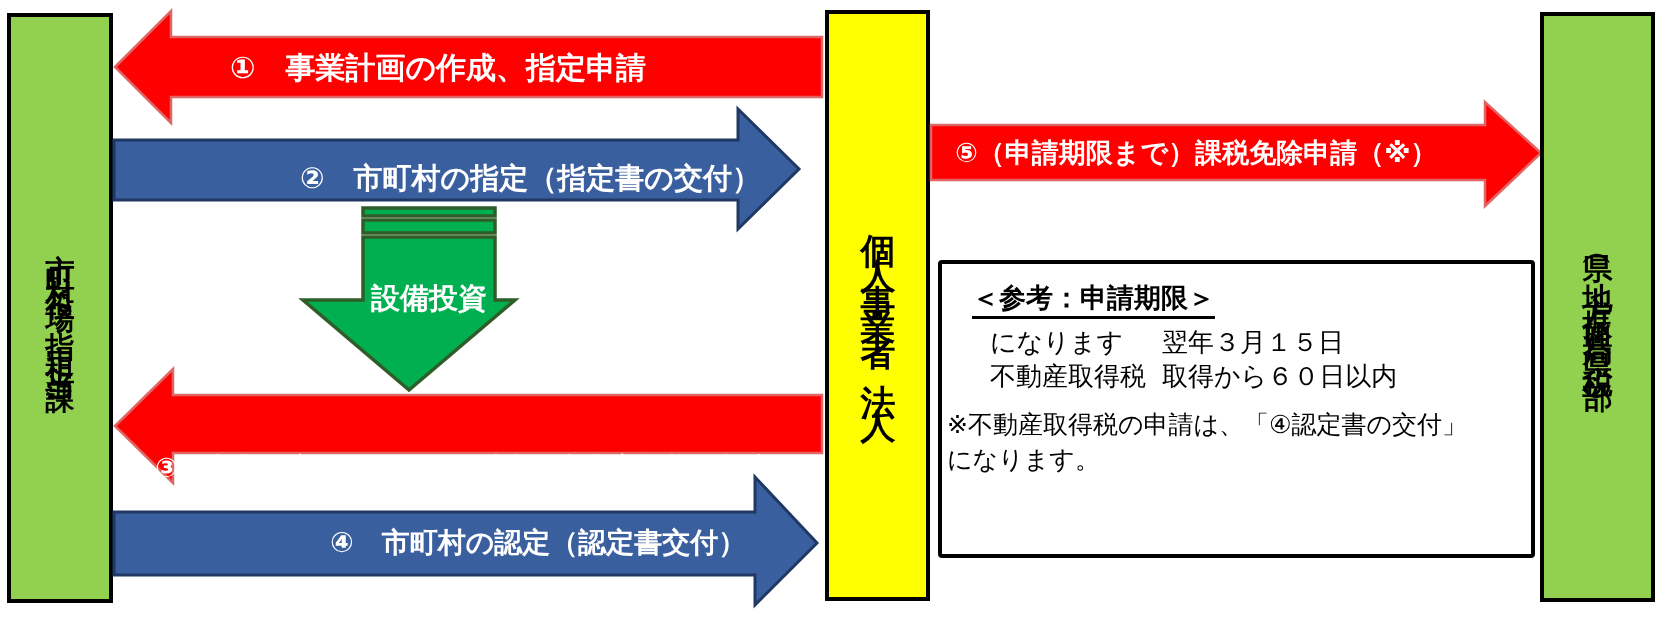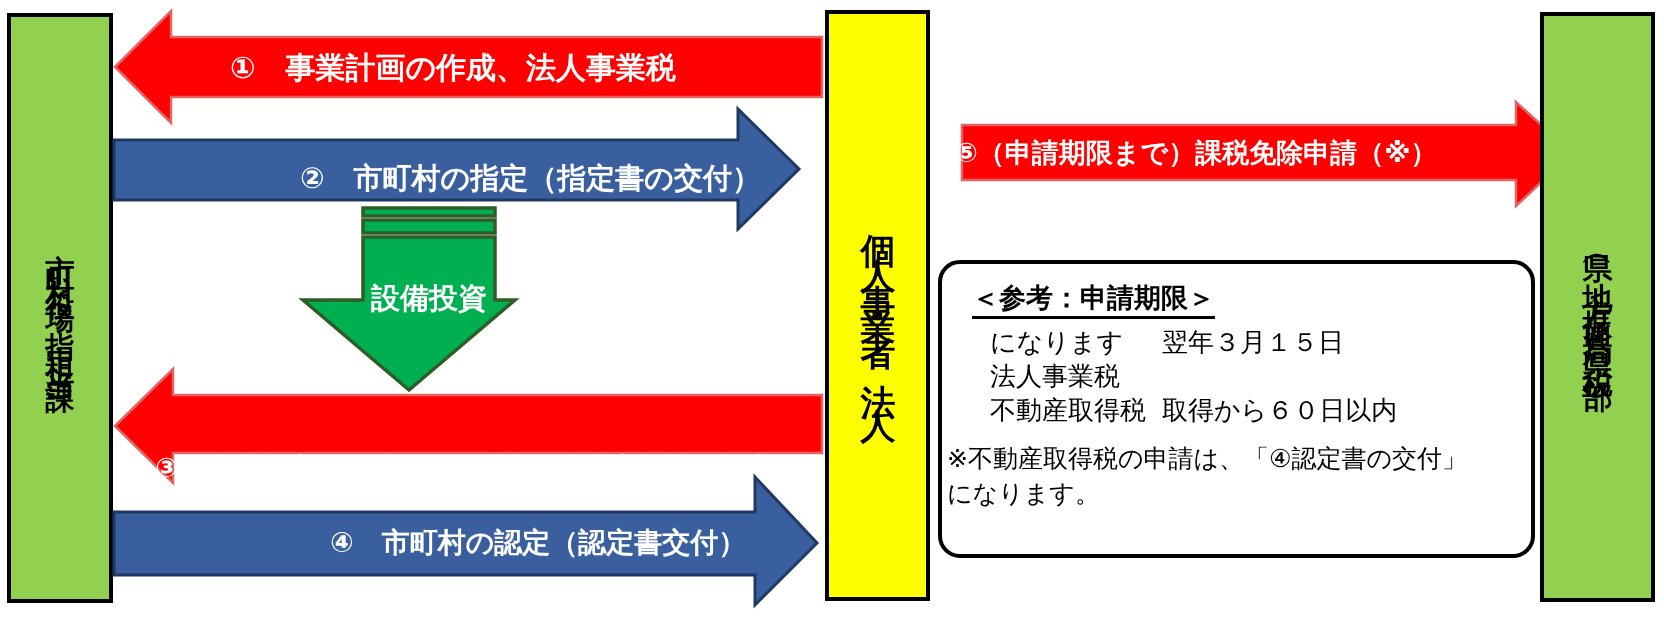--- a/index.html
+++ b/index.html
@@ -30,21 +30,21 @@
     position:absolute;display:flex;align-items:center;
     color:#fff;font-weight:bold;white-space:nowrap;line-height:1.1;
   }
   .inv-label{
     position:absolute;display:flex;flex-direction:row;align-items:center;justify-content:center;
     color:#fff;font-weight:bold;font-size:29px;line-height:1.3;
   }
   
   .note-box{
     position:absolute;left:938px;top:260px;width:597px;height:298px;
-    box-sizing:border-box;border:4px solid #000;border-radius:22px;background:#fff;
+    box-sizing:border-box;border:4px solid #000;border-radius:4px;background:#fff;
     color:#000;
   }
   .note-title{
     display:inline-block;margin:18px 0 6px 30px;font-size:27px;font-weight:bold;
     border-bottom:3px solid #000;padding-bottom:2px;line-height:1.2;white-space:nowrap;
   }
   .note-rows{margin-left:48px;}
   .note-row{display:grid;grid-template-columns:172px auto;font-size:26px;line-height:34px;white-space:nowrap;}
   .note-remark{margin:14px 16px 0 5px;font-size:25px;line-height:35px;}
   .note-remark div{white-space:nowrap;}
@@ -55,21 +55,21 @@
 <div class="canvas">
 
   <div class="vbox green" style="left:7px;top:13px;width:106px;height:590px;">
     <div class="vlabel small">市町村役場（指定担当課）</div>
   </div>
 
   <div class="arrow" style="left:113px;top:8px;width:712px;height:118px;">
     <svg viewBox="0 0 712 118">
       <polygon class="red-shape" points="2,59 58,3 58,29 709,29 709,89 58,89 58,115" fill="#FF0000"></polygon>
     </svg>
-    <div class="alabel" style="left:117px;top:29px;height:60px;font-size:30px;">①　事業計画の作成、法人事業税</div>
+    <div class="alabel" style="left:117px;top:29px;height:60px;font-size:30px;">①　事業計画の作成、指定申請</div>
   </div>
 
   <div class="arrow" style="left:113px;top:106px;width:689px;height:126px;">
     <svg viewBox="0 0 689 126">
       <polygon class="blue-shape" points="1,34 625,34 625,3 686,63 625,123 625,94 1,94" fill="#3A5F9E"></polygon>
     </svg>
     <div class="alabel" style="left:187px;top:34px;height:60px;font-size:29px;margin-top:9px;">②　市町村の指定（指定書の交付）</div>
   </div>
 
   <div class="arrow" style="left:300px;top:205px;width:218px;height:188px;">
@@ -95,36 +95,35 @@
     <svg viewBox="0 0 707 134">
       <polygon class="blue-shape" points="1,38 642,38 642,3 704,69 642,131 642,101 1,101" fill="#3A5F9E"></polygon>
     </svg>
     <div class="alabel" style="left:217px;top:38px;height:63px;font-size:28px;">④　市町村の認定（認定書交付）</div>
   </div>
 
   <div class="vbox yellow" style="left:825px;top:10px;width:105px;height:591px;">
     <div class="vlabel big">個人事業者・法人</div>
   </div>
 
-  <div class="arrow" style="left:930px;top:98px;width:614px;height:112px;padding-left:31px;">
+  <div class="arrow" style="left:930px;top:98px;width:614px;height:112px;">
     <svg viewBox="0 0 614 112">
       <polygon class="red-shape" points="1,27 555,27 555,4 611,55 555,108 555,82 1,82" fill="#FF0000"></polygon>
     </svg>
     <div class="alabel" style="left:25px;top:27px;height:55px;font-size:27px;">⑤（申請期限まで）課税免除申請（※）</div>
   </div>
 
   <div class="note-box">
     <div class="note-title">＜参考：申請期限＞</div>
     <div class="note-rows">
       <div class="note-row">
         <span>になります</span>
         <span>翌年３月１５日</span>
       </div>
       <div class="note-row">
-        <span>法人事業税</span>
       </div>
       <div class="note-row">
         <span>不動産取得税</span>
         <span>取得から６０日以内</span>
       </div>
     </div>
     <div class="note-remark">
       <div>※不動産取得税の申請は、「④認定書の交付」</div>
       <div>になります。</div>
     </div>

